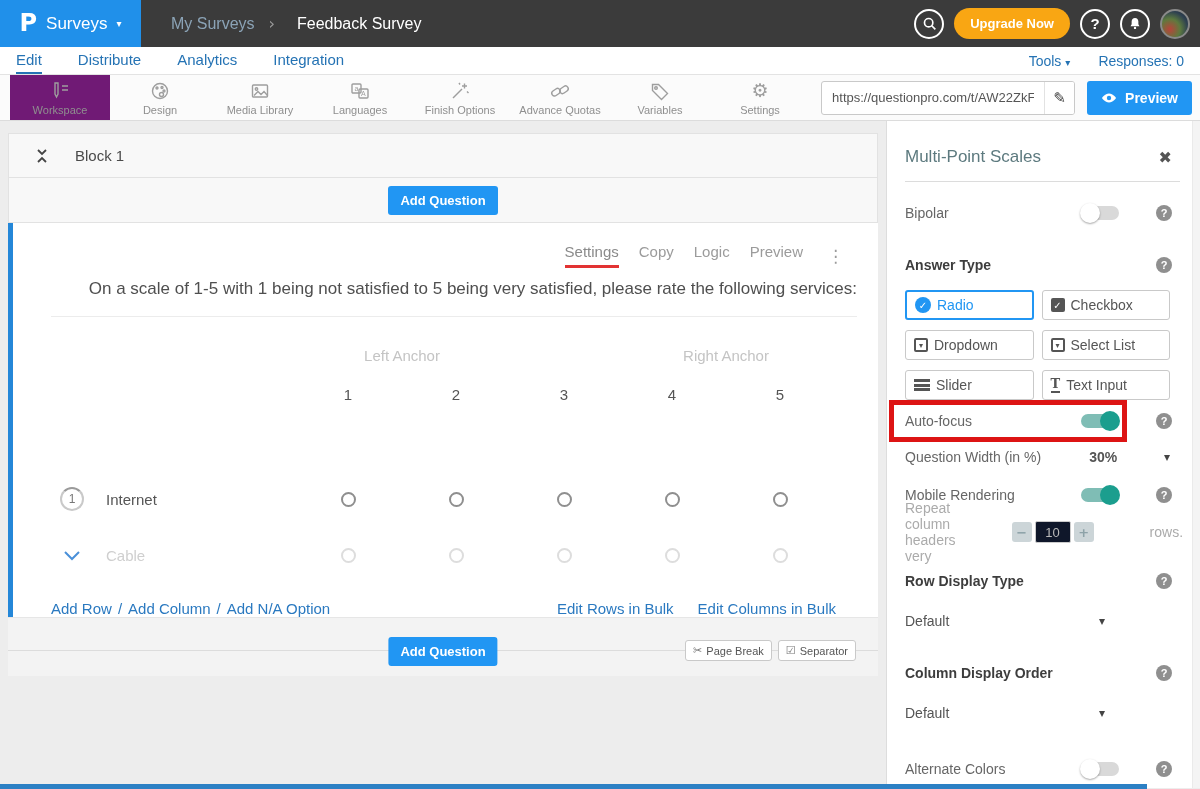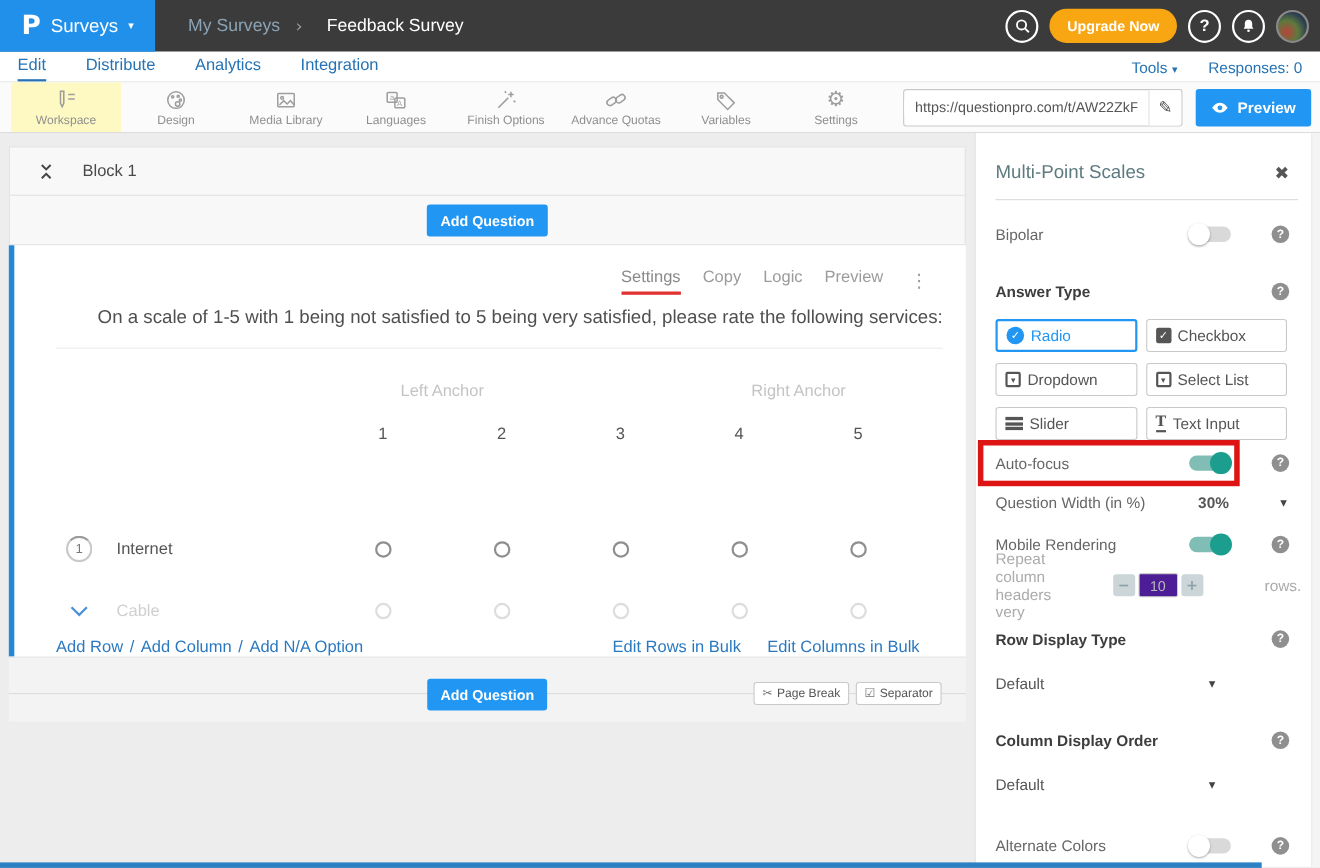--- a/index.html
+++ b/index.html
@@ -25,21 +25,21 @@
   .navrow { height:28px; background:#fff; border-bottom:1px solid #e3e3e3; display:flex; align-items:flex-end; padding:0 16px; }
   .nav-tabs { display:flex; gap:36px; }
   .nav-tab { color:#2573b4; font-size:15px; padding-bottom:4px; border-bottom:2px solid transparent; cursor:pointer; }
   .nav-tab.active { border-bottom-color:#2573b4; }
   .nav-right { margin-left:auto; display:flex; gap:28px; color:#2573b4; font-size:14px; align-items:center; padding-bottom:5px; }
   .mini-caret { font-size:10px; font-family:"DejaVu Sans",sans-serif; margin-left:4px; }
 
   
   .toolbar { height:46px; background:#fbfbfb; border-bottom:1px solid #dcdcdc; display:flex; align-items:stretch; padding-left:10px; }
   .tool-item { width:100px; display:flex; flex-direction:column; align-items:center; justify-content:center; gap:2px; cursor:pointer; }
-  .tool-item.selected { background:#fef9c3;justify-content:center; }
+  .tool-item.selected { background:#701a75;justify-content:center; }
   .tool-ic { height:22px; display:flex; align-items:center; justify-content:center; color:#9e9e9e; font-family:"DejaVu Sans",sans-serif; font-size:19px; line-height:1; }
   .tool-ic svg { stroke:#9e9e9e; fill:none; stroke-width:1.4; }
   .tool-label { font-size:11px; color:#8f8f8f; }
   .url-wrap { margin-left:auto; display:flex; align-items:center; gap:12px; padding-right:8px; }
   .url-box { display:flex; align-items:center; height:34px; border:1px solid #c9c9c9; border-radius:3px; background:#fff; overflow:hidden; }
   .url-input { border:none; outline:none; width:222px; padding:0 10px; font-size:13px; color:#555; font-family:"Liberation Sans",sans-serif; }
   .url-edit { width:30px; height:34px; border-left:1px solid #e2e2e2; display:flex; align-items:center; justify-content:center; color:#444; font-size:15px; font-family:"DejaVu Sans",sans-serif; background:#fff; border-top:none;border-right:none;border-bottom:none; }
   .preview-btn { height:34px; background:#2196f3; color:#fff; border:none; border-radius:3px; font-size:14px; font-weight:700; display:flex; align-items:center; gap:8px; padding:0 14px; }
 
   
@@ -69,21 +69,21 @@
   .numbers-row { margin-top:22px; }
   .row-internet { margin-top:84px; }
   .row-cable { margin-top:36px; }
   .badge { width:24px; height:24px; border-radius:50%; border:2px solid #c9c9c9; border-top-color:#9a9a9a; display:flex; align-items:center; justify-content:center; font-size:12px; color:#777; flex:none; }
   .rlabel { font-size:15px; color:#555; }
   .rlabel.muted { color:#cfcfcf; }
   .radio { width:15px; height:15px; border-radius:50%; border:2px solid #8f8f8f; background:#fff; cursor:pointer; }
   .radio.muted { border-color:#dddddd; }
   .drag-ic { width:24px; display:flex; justify-content:center; cursor:pointer; }
 
-  .links-row { margin-top:16px; display:flex; align-items:center; font-size:15px; color:#2a79c0; }
+  .links-row { margin-top:36px; display:flex; align-items:center; font-size:15px; color:#2a79c0; }
   .qlink { cursor:pointer; }
   .slash { margin:0 6px; }
   .bulk { margin-left:auto; display:flex; gap:24px; padding-right:22px; }
 
   .vrow { margin-top:18px; height:54px; border-top:1px solid #ececec; display:flex; align-items:center; gap:14px; color:#4a4a4a; font-size:15px; padding-right:32px; }
   .trash { margin-left:auto; cursor:pointer; display:flex; }
 
   .bottom-strip { margin:0 8px; background:#f3f3f3; height:59px; position:relative; border-top:1px solid #e6e6e6; }
   .bottom-strip::before { content:""; position:absolute; left:0; right:0; top:32px; border-top:1px solid #dcdcdc; }
   .bs-addq { position:absolute; left:50%; transform:translateX(-50%); top:19px; }
@@ -116,21 +116,21 @@
   .ic-text { font-family:"DejaVu Serif",serif; font-weight:700; font-size:13px; color:#555; border-bottom:2px solid #555; line-height:1.05; flex:none; }
   .mt-autofocus { margin-top:10px; }
   .redbox { position:absolute; left:-16px; top:-10px; width:238px; height:42px; border:5px solid #dd1414; pointer-events:none; z-index:4; }
   .mt-qwidth { margin-top:14px; }
   .qwidth-val { font-size:14px; color:#555;font-weight:bold; }
   .sel-caret { position:absolute; right:10px; color:#444; font-size:12px; font-family:"DejaVu Sans",sans-serif; cursor:pointer; }
   .mt-mobile { margin-top:16px; }
   .mt-repeat { margin-top:14px; height:24px; }
   .stepper { display:flex; align-items:center; gap:3px; margin-left:8px; margin-right:8px; }
   .step-btn { width:20px; height:20px; background:#ccd5d8; border-radius:3px; color:#8da2a8; font-size:13px; font-weight:700; display:flex; align-items:center; justify-content:center; border:none; font-family:"DejaVu Sans",sans-serif; }
-  .step-input { width:36px; height:22px; border:1px solid #ccc; border-radius:2px; text-align:center; color:#b9b9b9; font-size:13px; outline:none; font-family:"Liberation Sans",sans-serif; background:#4c1d95; }
+  .step-input { width:36px; height:22px; border:1px solid #ccc; border-radius:2px; text-align:center; color:#b9b9b9; font-size:13px; outline:none; font-family:"Liberation Sans",sans-serif; background:#0f172a; }
   .mt-rowdisp { margin-top:26px; }
   .mt-seldef { margin-top:18px; }
   .sel { position:relative; display:flex; align-items:center; width:200px; }
   .sel-val { font-size:14px; color:#555; }
   .sel .sel-caret { right:0; }
   .mt-coldisp { margin-top:30px; }
   .mt-alt { margin-top:34px; }
 
   
   .tgl { width:38px; height:14px; border-radius:8px; background:#d9d9d9; position:relative; flex:none; cursor:pointer; }

